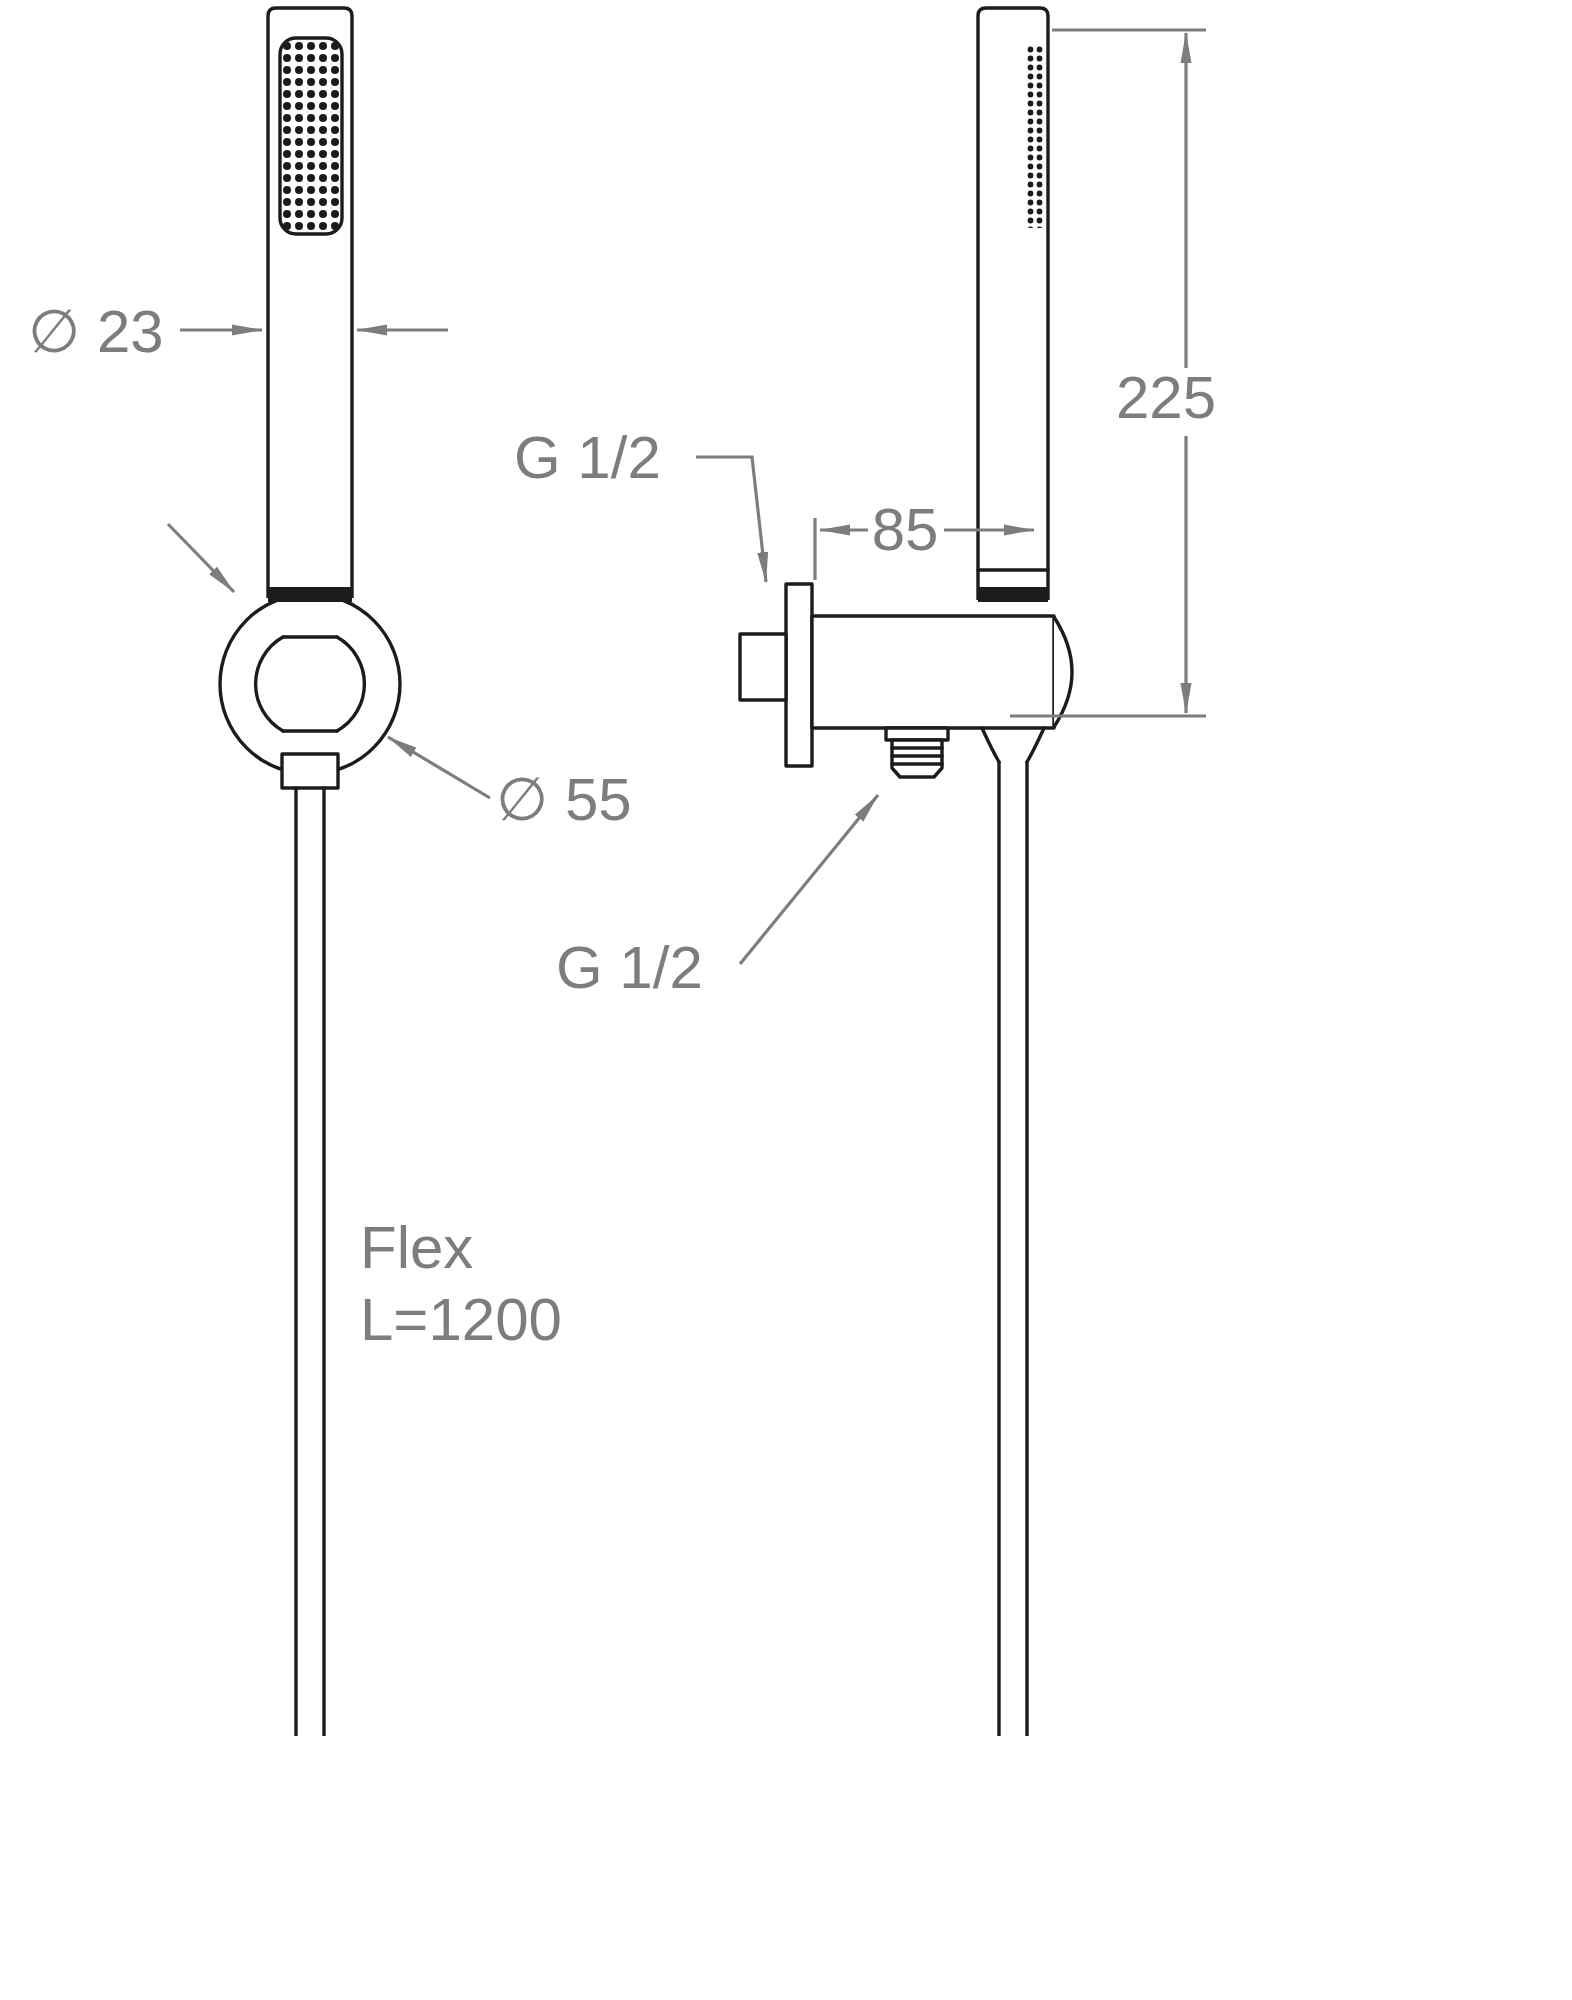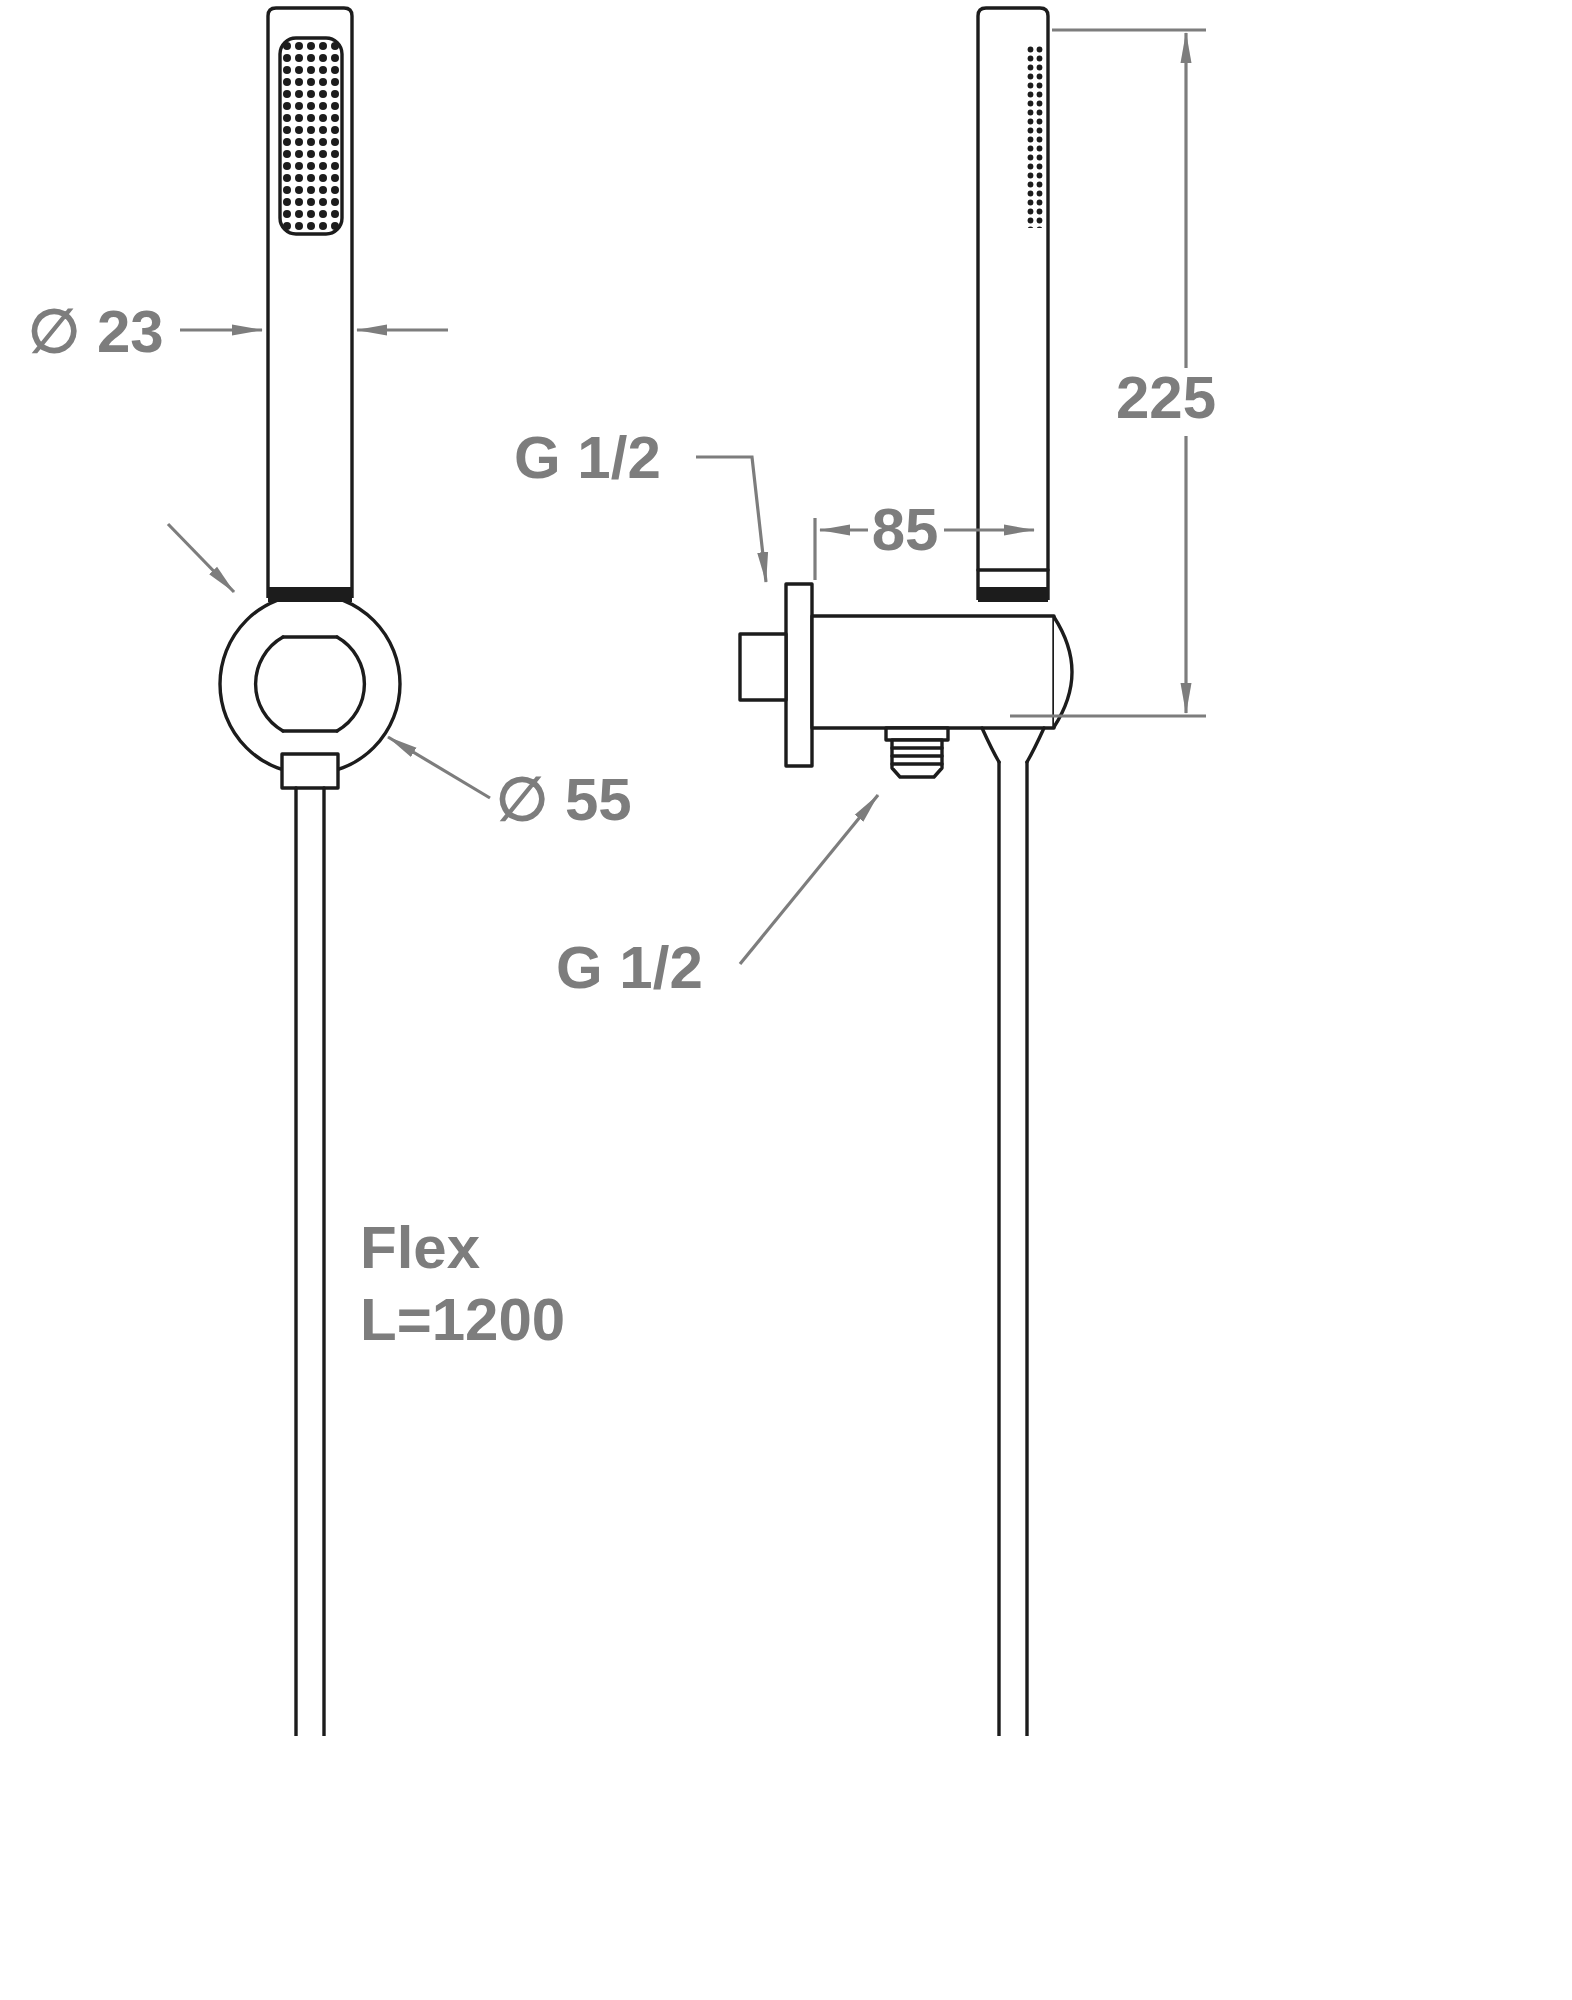--- a/index.html
+++ b/index.html
@@ -1,16 +1,16 @@
 <!DOCTYPE html>
 <html><head>
 <meta charset="utf-8">
 <style>
   html,body{margin:0;padding:0;background:#ffffff;}
-  .stage{position:relative;width:1572px;height:1736px;background:#ffffff;overflow:hidden;font-weight:bold;}
+  .stage{position:relative;width:1572px;height:1736px;background:#ffffff;overflow:hidden;}
   svg{display:block;}
   .ln{stroke:#1c1c1c;stroke-width:3.4;fill:none;stroke-linecap:round;stroke-linejoin:round;}
   .ln-f{stroke:#1c1c1c;stroke-width:3.4;fill:#ffffff;stroke-linejoin:round;}
   .fill-dark{fill:#1c1c1c;stroke:none;}
   .dim{stroke:#7d7d7d;stroke-width:3.2;fill:none;stroke-linecap:butt;}
   .dim-text{fill:#7d7d7d;font-size:60px;font-family:"Liberation Sans",sans-serif;}
 </style>
 </head>
 <body>
 

